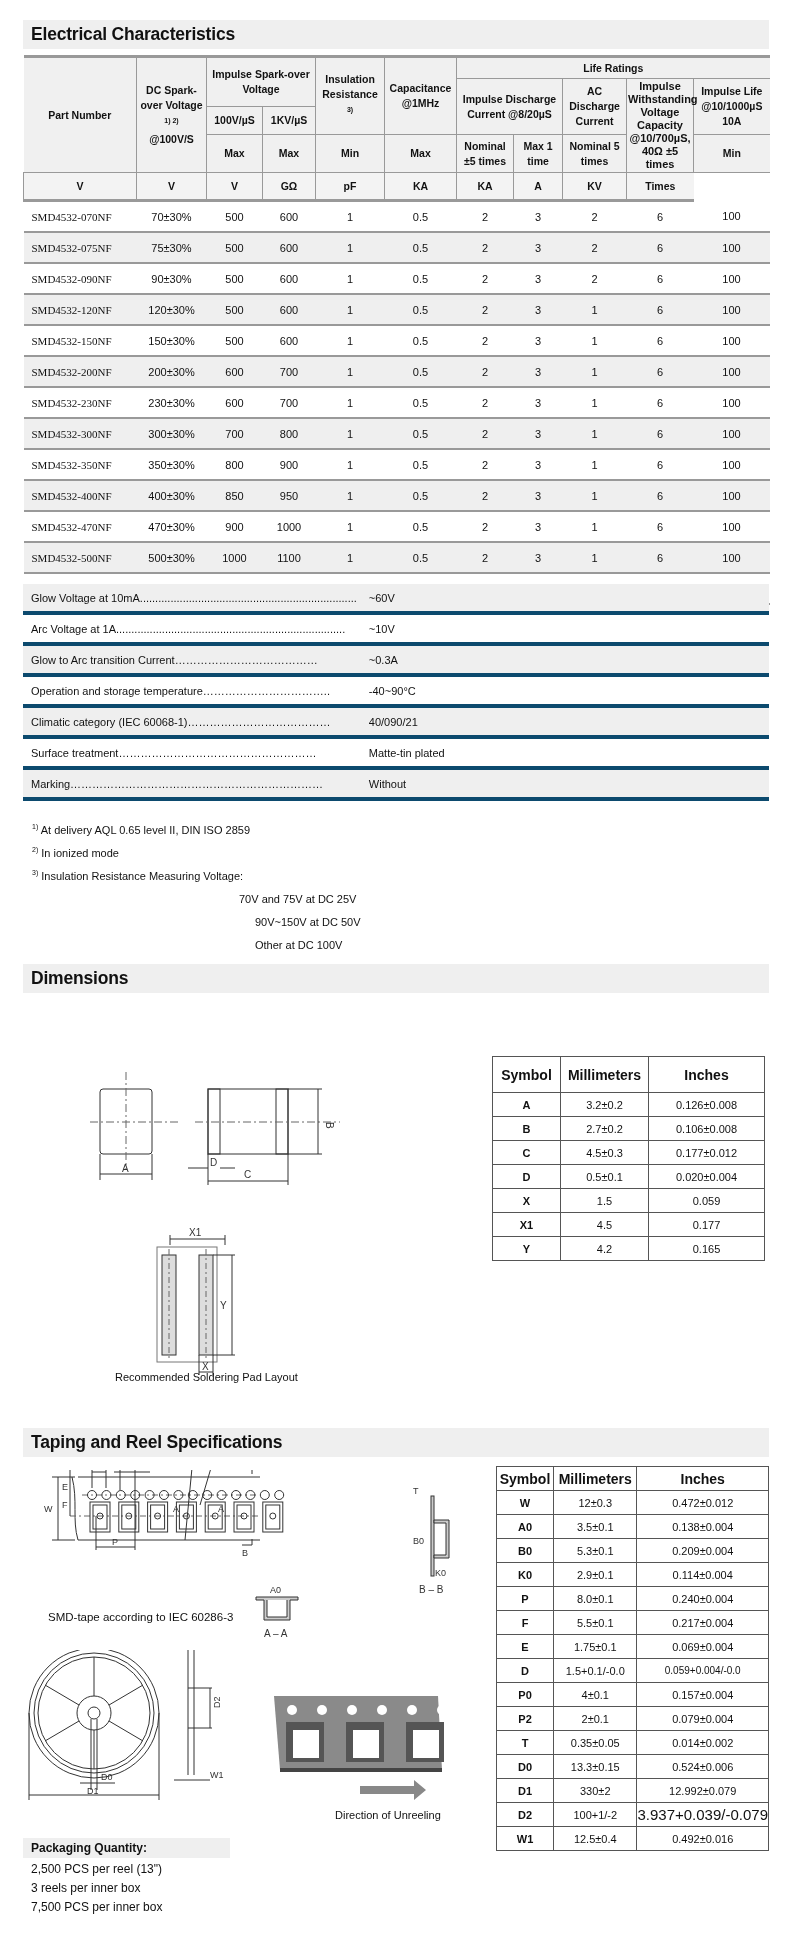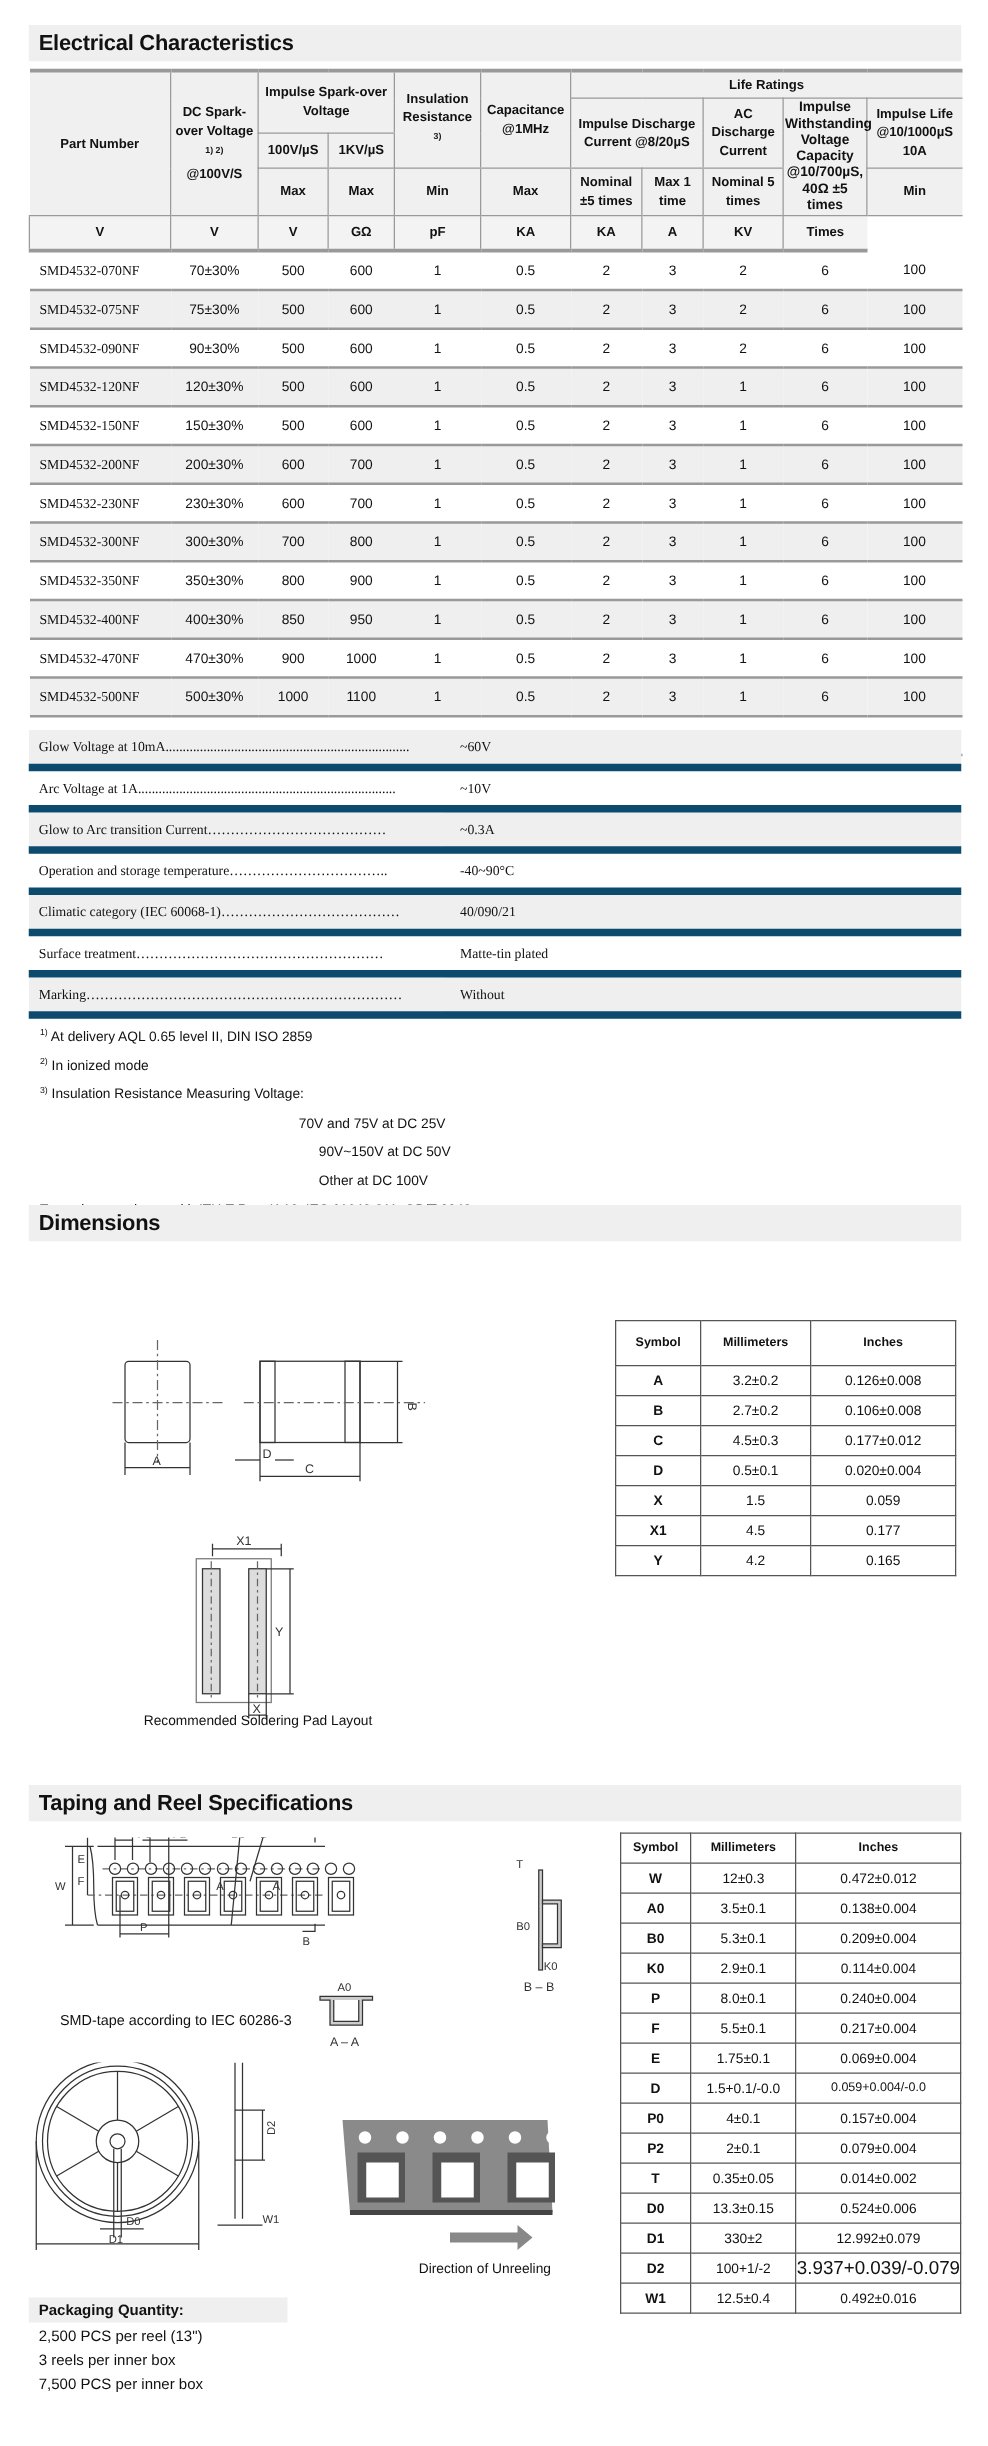--- a/index.html
+++ b/index.html
@@ -11,30 +11,30 @@
   #elec{position:absolute;left:23px;top:55px;width:746px;table-layout:fixed;font-size:11px;}
   #elec th{font-weight:bold;font-size:10.5px;line-height:15px;text-align:center;vertical-align:middle;border-left:1px solid #999;border-bottom:1px solid #999;background:#f0f0f0;padding:0 1px;}
   #elec thead tr:first-child th{border-top:3px solid #999;}
   #elec th.first{border-left:none;}
   #elec thead tr.units th{border-bottom:3px solid #999;height:26px;background:#f3f3f3;}
   #elec td{height:29px;border-bottom:2px solid #999;text-align:center;font-size:11px;padding:0;}
   #elec td.pn{text-align:left;padding-left:8px;font-family:Liberation Serif, serif;}
   #elec tbody tr:nth-child(even) td{background:#efefef;}
   
   #params{position:absolute;left:23px;top:584px;width:746px;font-size:11px;}
-  #params td{height:27px;border-bottom:6px solid #0c4a6e;padding:0;font-family:Liberation Serif, serif;}
+  #params td{height:27px;border-bottom:4px solid #0c4a6e;padding:0;}
   #params td.k{width:325px;padding-left:8px;white-space:nowrap;overflow:hidden;}
   #params td.v{padding-left:12px;}
   #params tr:nth-child(odd) td{background:#efefef;}
   .notes{position:absolute;left:32px;font-size:11px;}
   .notes sup{font-size:7px;}
   
   .dimtab{position:absolute;font-size:11px;}
   .dimtab th,.dimtab td{border:1px solid #555;text-align:center;height:23px;padding:0;}
-  .dimtab th{font-weight:bold;font-size:10px;}
+  .dimtab th{font-weight:bold;font-size:14px;}
   .dimtab td.sym{font-weight:bold;}
   .caption{position:absolute;font-size:11px;}
   svg text{font-family:"Liberation Sans",sans-serif;}
   .pack-head{position:absolute;left:23px;top:1838px;width:207px;height:20px;background:#efefef;font-weight:bold;font-size:12px;line-height:20px;padding-left:8px;box-sizing:border-box;}
   .pack-line{position:absolute;left:31px;font-size:12px;}
 </style>
 </head>
 <body>
 
 <div class="sec-head" style="top:20px;">

